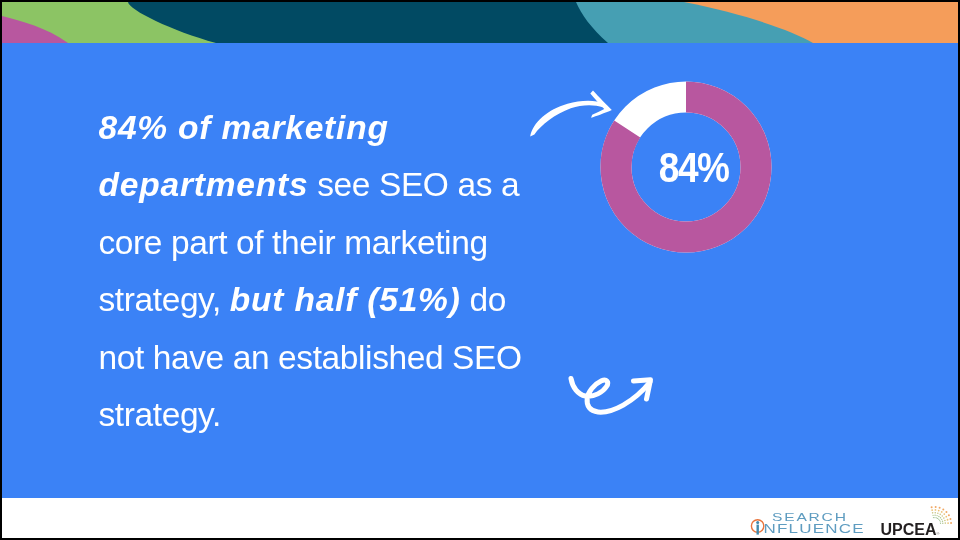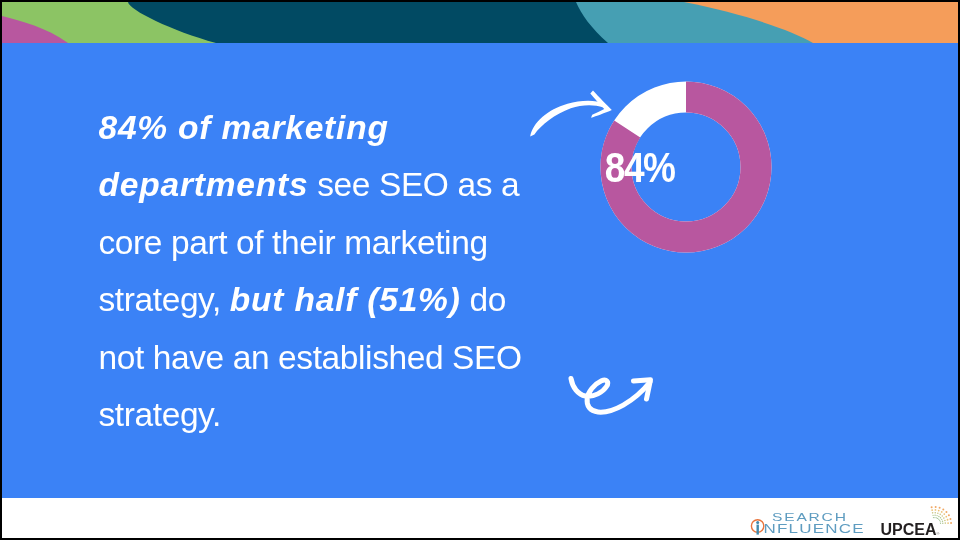--- a/index.html
+++ b/index.html
@@ -9,22 +9,22 @@
   .slide{position:absolute;left:0;top:0;width:960px;height:540px;background:#000;}
   .inner{position:absolute;left:2px;top:2px;width:956px;height:536px;background:#3b82f6;overflow:hidden;}
   .banner{position:absolute;left:0;top:0;width:956px;height:41px;display:block;}
   .footer{position:absolute;left:0;top:496px;width:956px;height:40px;background:#fff;}
 
   .body-text{position:absolute;left:96.5px;top:96.5px;width:452px;color:#fff;
     font-size:33.5px;line-height:57.5px;font-weight:400;letter-spacing:-0.4px;}
   .body-text .em{font-weight:bold;font-style:italic;letter-spacing:0.8px;}
 
   .donut{position:absolute;}
-  .donut .lab{position:absolute;left:0;top:0;width:100%;height:100%;
-    display:flex;align-items:center;justify-content:flex-start;color:#fff;
+  .donut .lab{position:absolute;left:8px;top:0;width:100%;height:100%;
+    display:flex;align-items:center;justify-content:center;color:#fff;
     font-weight:bold;font-size:43px;letter-spacing:-1.6px;}
   .donut .lab span{display:inline-block;transform:scaleX(0.86);}
 
   .arrow{position:absolute;display:block;}
   .logo{position:absolute;display:block;}
 </style>
 </head>
 <body>
 
 <div class="slide">

